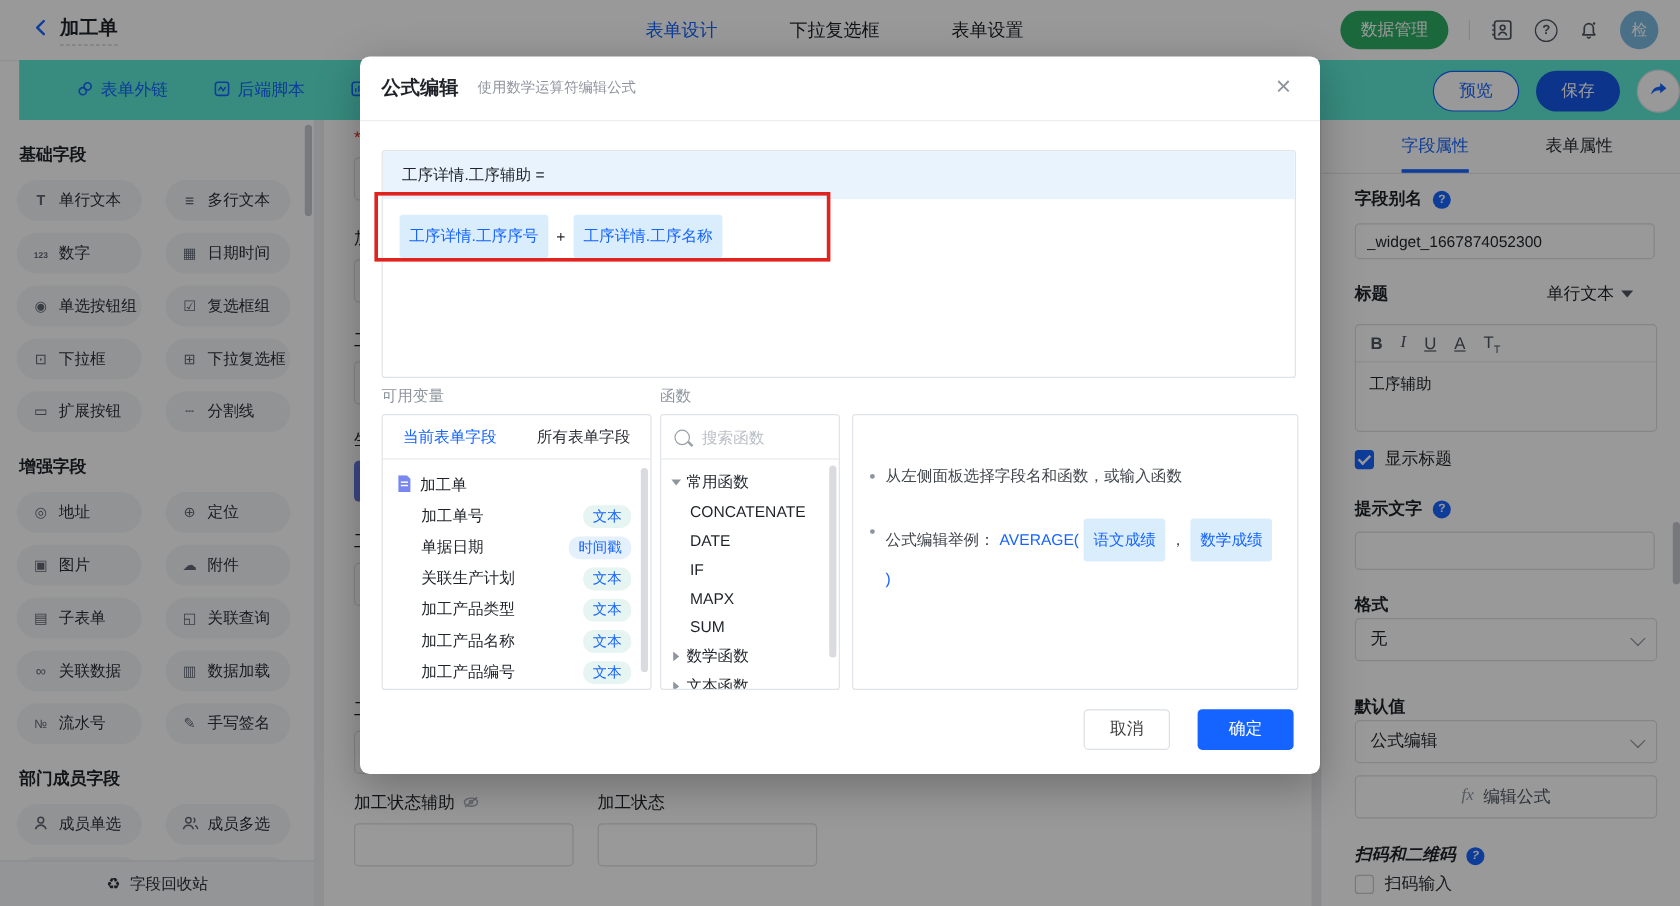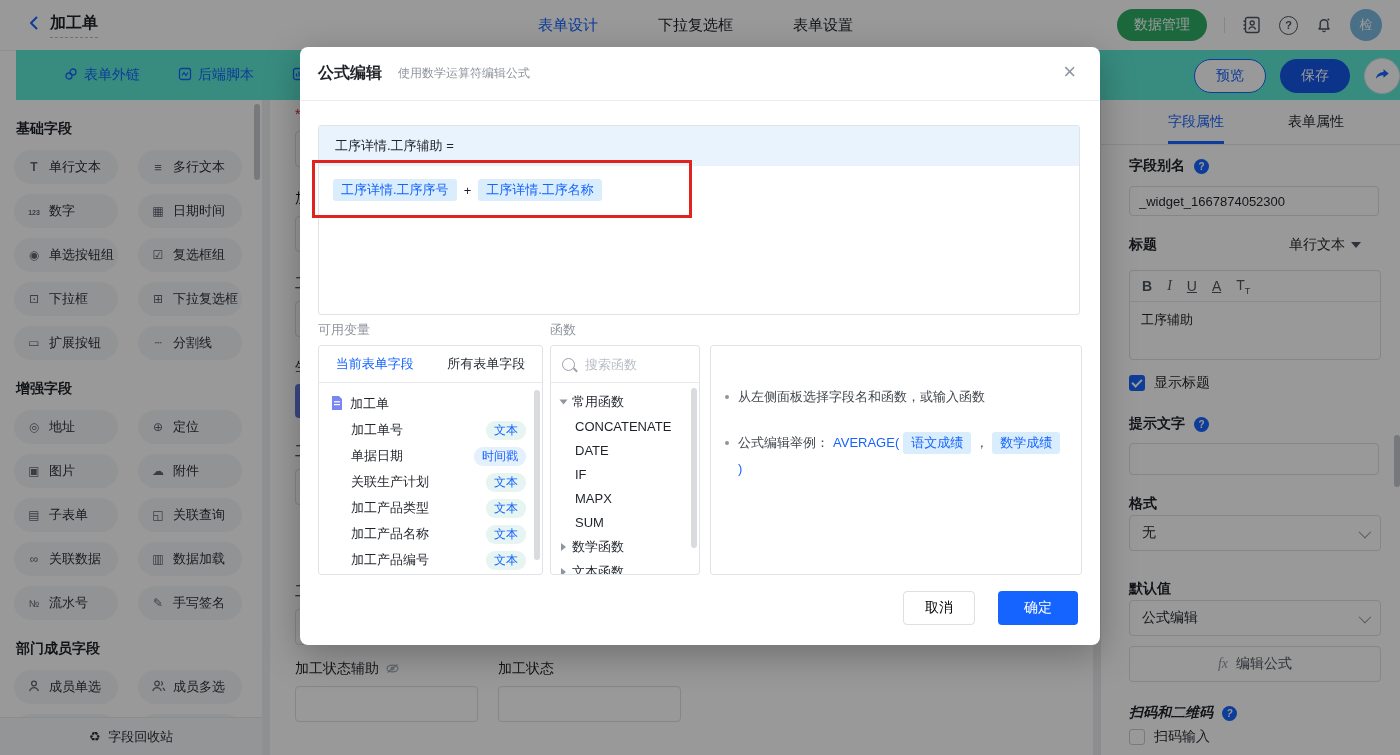--- a/index.html
+++ b/index.html
@@ -131,21 +131,21 @@
   .modal-header{position:absolute;left:0;top:0;width:100%;height:54px;border-bottom:1px solid #ebedf0;
                 display:flex;align-items:center;box-sizing:border-box;padding-left:18px;}
   .modal-title{font-size:16px;font-weight:700;color:#1f2329;}
   .modal-subtitle{font-size:12px;color:#8f959e;margin-left:16px;}
   .modal-close{position:absolute;right:24px;top:14px;font-size:22px;color:#8f959e;cursor:pointer;line-height:1;}
   .formula-box{position:absolute;left:18px;top:78px;width:762px;height:190px;border:1px solid #e0e3e8;
                border-radius:3px;box-sizing:border-box;overflow:hidden;}
   .formula-target{height:40px;background:#e8f3fd;display:flex;align-items:center;padding-left:16px;
                   font-size:13px;color:#1f2329;}
   .formula-body{padding:13px 14px;display:flex;align-items:center;gap:7px;}
-  .chip{background:#d9edfc;color:#1664ff;font-size:13px;height:22px;display:inline-flex;
+  .chip{background:#d9edfc;color:#1664ff;font-size:13px;height:36px;display:inline-flex;
         align-items:center;padding:0 8px;border-radius:3px;cursor:pointer;}
   .op{font-size:13px;color:#1f2329;}
   .mlabel{position:absolute;font-size:13px;color:#8f959e;}
   .panel{position:absolute;top:298px;height:230px;border:1px solid #e0e3e8;border-radius:3px;
          box-sizing:border-box;background:#fff;overflow:hidden;}
   .vars{left:18px;width:225px;}
   .vars-tabs{height:36px;border-bottom:1px solid #e8eaed;display:flex;}
   .vtab{flex:1;display:flex;align-items:center;justify-content:center;font-size:13px;color:#2b2f36;cursor:pointer;}
   .vtab.active{color:#1664ff;}
   .tree{padding:8px 0 0 0;}
@@ -172,21 +172,21 @@
        border-left:5px solid #8f959e;display:inline-block;flex:none;}
   .tri.open{transform:rotate(90deg);}
   .fitem{height:24px;display:flex;align-items:center;padding-left:24px;font-size:13px;color:#1f2329;cursor:pointer;}
   .tips{left:410px;width:372px;padding:16px 14px;box-sizing:border-box;}
   .tip-row{display:flex;align-items:flex-start;gap:9px;margin-bottom:12px;font-size:13px;color:#41464d;line-height:22px;margin-top:24px;}
   .dot{width:4px;height:4px;border-radius:50%;background:#8f959e;margin-top:9px;flex:none;}
   .tip-inline{display:flex;align-items:center;flex-wrap:wrap;gap:4px;}
   .fn-blue{color:#1664ff;}
   .modal-footer{position:absolute;right:22px;top:544px;display:flex;gap:23px;}
   .btn-cancel{width:72px;height:34px;border:1px solid #dcdfe3;background:#fff;border-radius:4px;
-              font-size:14px;color:#000000;cursor:pointer;}
+              font-size:14px;color:#404040;cursor:pointer;}
   .btn-ok{width:80px;height:34px;border:none;background:#1664ff;color:#fff;border-radius:4px;
           font-size:14px;cursor:pointer;}
   .red-box{position:absolute;left:312px;top:160px;width:374px;height:52px;border:3px solid #e0231e;
            z-index:60;pointer-events:none;}
 </style>
 </head>
 <body>
 
 <div class="app">
 

